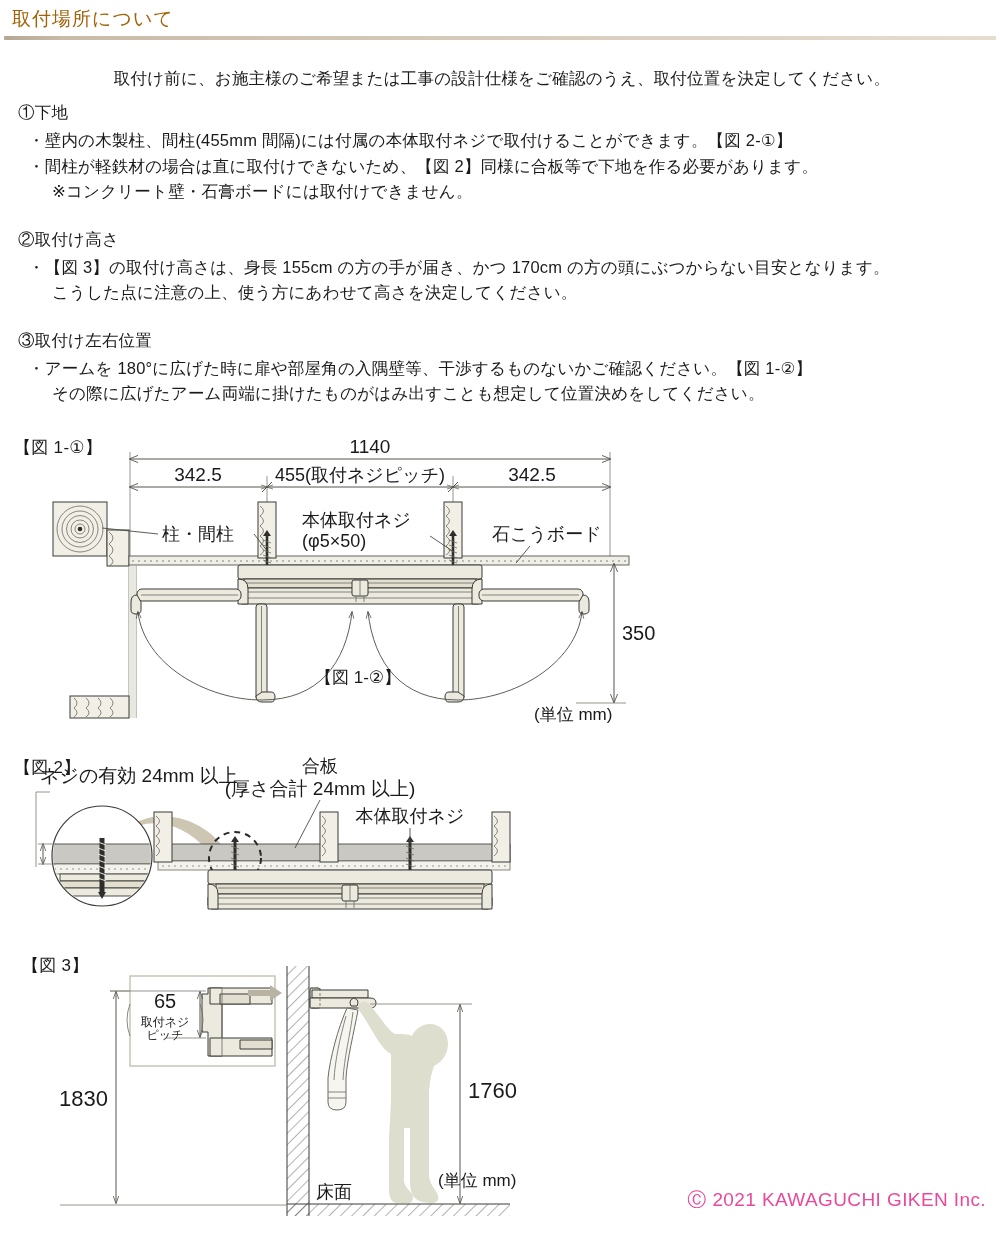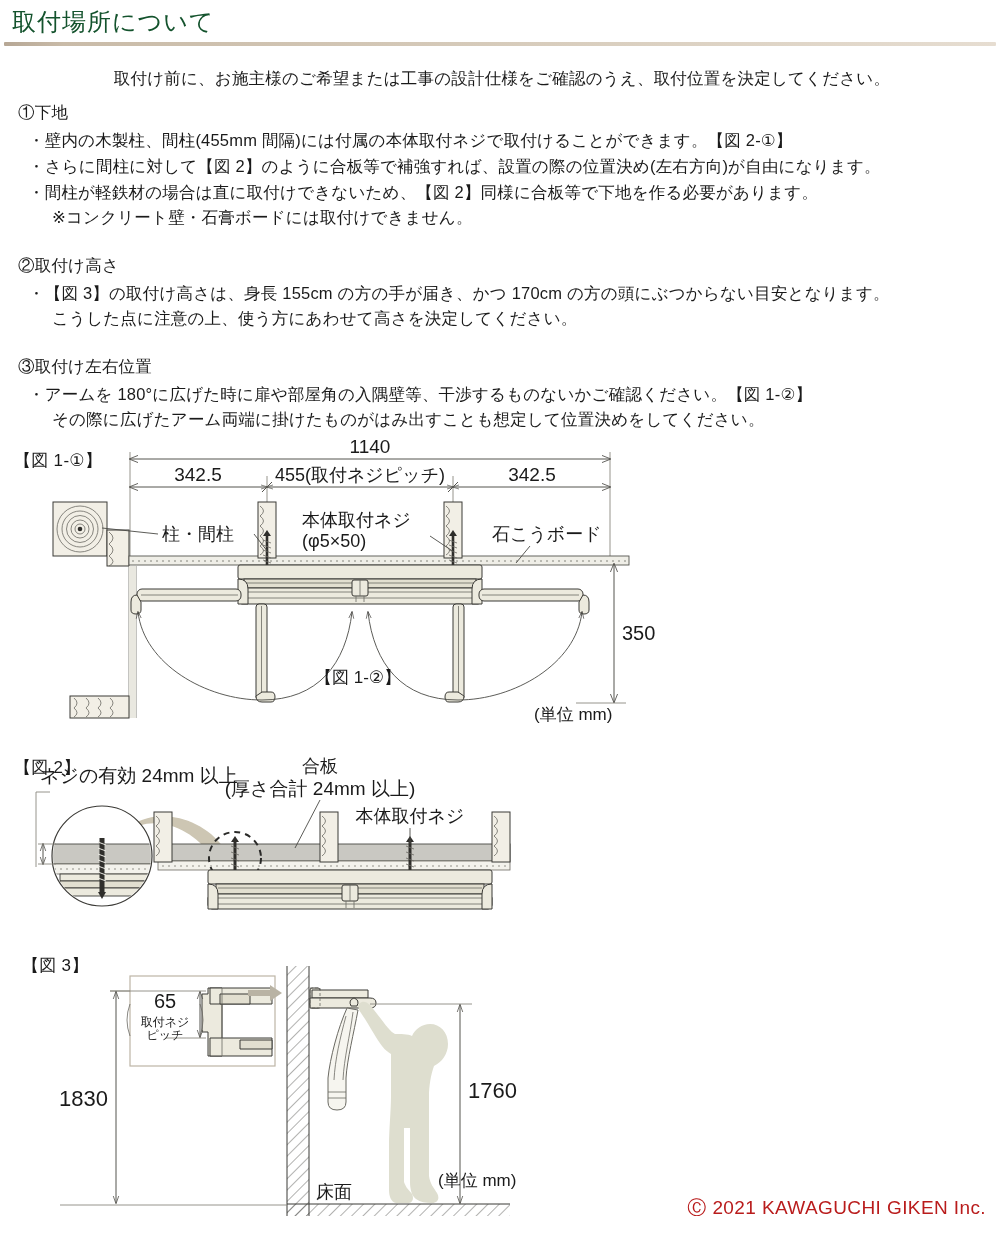--- a/index.html
+++ b/index.html
@@ -17,26 +17,26 @@
     overflow: hidden;
   }
 
   
   .page-header {
     position: absolute;
     left: 0; top: 0;
     width: 1000px;
   }
   .page-title {
-    font-size: 24px;
+    font-size: 19px;
     line-height: 1.35;
     padding: 6px 0 4px 12px;
     letter-spacing: 1px;
     font-weight: 400;
-    color: #14532d;
+    color: #a16207;
   }
   .title-rule {
     height: 4px;
     margin: 0 4px 0 4px;
     background: linear-gradient(to right, #b6a795 0%, #c9bba8 6%, #d8cdbd 55%, #e6ddd1 100%);
     border-radius: 1px;
   }
 
   
   .body-text {
@@ -74,63 +74,62 @@
   .leader   { stroke:#4a4945; stroke-width:.9; fill:none; }
   .dashcirc { stroke:#2a2a28; stroke-width:2; stroke-dasharray:6 5; fill:none; }
   .fig-frame{ stroke:#bdb5a6; stroke-width:1.2; fill:none; }
   .arrowbig { fill:#cdc6b3; }
   text.d    { font-family:"Liberation Sans","DejaVu Sans",sans-serif; fill:#1a1a1a; }
 
   
   .footer {
     position: absolute;
     right: 14px;
-    bottom: 12px;
+    bottom: 20px;
     font-size: 19px;
     letter-spacing: .4px;
-    color: #b91c1c;
+    color: #ec4899;
   }
 </style>
 </head>
 <body>
 
 <div class="page-header">
   <div class="page-title">取付場所について</div>
   <div class="title-rule"></div>
 </div>
 
 <div class="body-text">
 
   <div class="lead">取付け前に、お施主様のご希望または工事の設計仕様をご確認のうえ、取付位置を決定してください。</div>
 
   <div class="sec-head">①下地</div>
   <ul class="bullets">
     <li><span>・壁内の木製柱、間柱(455mm 間隔)には付属の本体取付ネジで取付けることができます。【図 2-①】</span></li>
-    <li><span>・さらに間柱に対して【図 2】のように合板等で補強すれば、設置の際の位置決め(左右方向)が自由になります。</span></li>
     <li><span>・間柱が軽鉄材の場合は直に取付けできないため、【図 2】同様に合板等で下地を作る必要があります。</span><span class="sub">※コンクリート壁・石膏ボードには取付けできません。</span></li>
   </ul>
 
   <div class="gap"></div>
 
   <div class="sec-head">②取付け高さ</div>
   <ul class="bullets">
     <li><span>・【図 3】の取付け高さは、身長 155cm の方の手が届き、かつ 170cm の方の頭にぶつからない目安となります。</span><span class="sub">こうした点に注意の上、使う方にあわせて高さを決定してください。</span></li>
   </ul>
 
   <div class="gap"></div>
 
   <div class="sec-head">③取付け左右位置</div>
   <ul class="bullets">
     <li><span>・アームを 180°に広げた時に扉や部屋角の入隅壁等、干渉するものないかご確認ください。【図 1-②】</span><span class="sub">その際に広げたアーム両端に掛けたものがはみ出すことも想定して位置決めをしてください。</span></li>
   </ul>
 
 </div>
 
 <div class="fig-block" style="left:10px; top:428px; width:640px; height:300px;">
-  <div class="fig-label" style="position:absolute;left:4px;top:8px;margin-top:13px;">【図 1-①】</div>
+  <div class="fig-label" style="position:absolute;left:4px;top:8px;">【図 1-①】</div>
 
   <svg width="640" height="300" viewBox="0 0 640 300">
     <defs>
       <marker id="ah" viewBox="0 0 10 10" refX="9" refY="5" markerWidth="9" markerHeight="9" orient="auto-start-reverse">
         <path d="M0,1 L10,5 L0,9" fill="none" stroke="#55544f" stroke-width="1"></path>
       </marker>
       <marker id="ahs" viewBox="0 0 10 10" refX="9" refY="5" markerWidth="7" markerHeight="7" orient="auto-start-reverse">
         <path d="M0,2 L10,5 L0,8" fill="none" stroke="#55544f" stroke-width="1"></path>
       </marker>
       <marker id="athin" viewBox="0 0 10 10" refX="9" refY="5" markerWidth="8" markerHeight="8" orient="auto-start-reverse">

